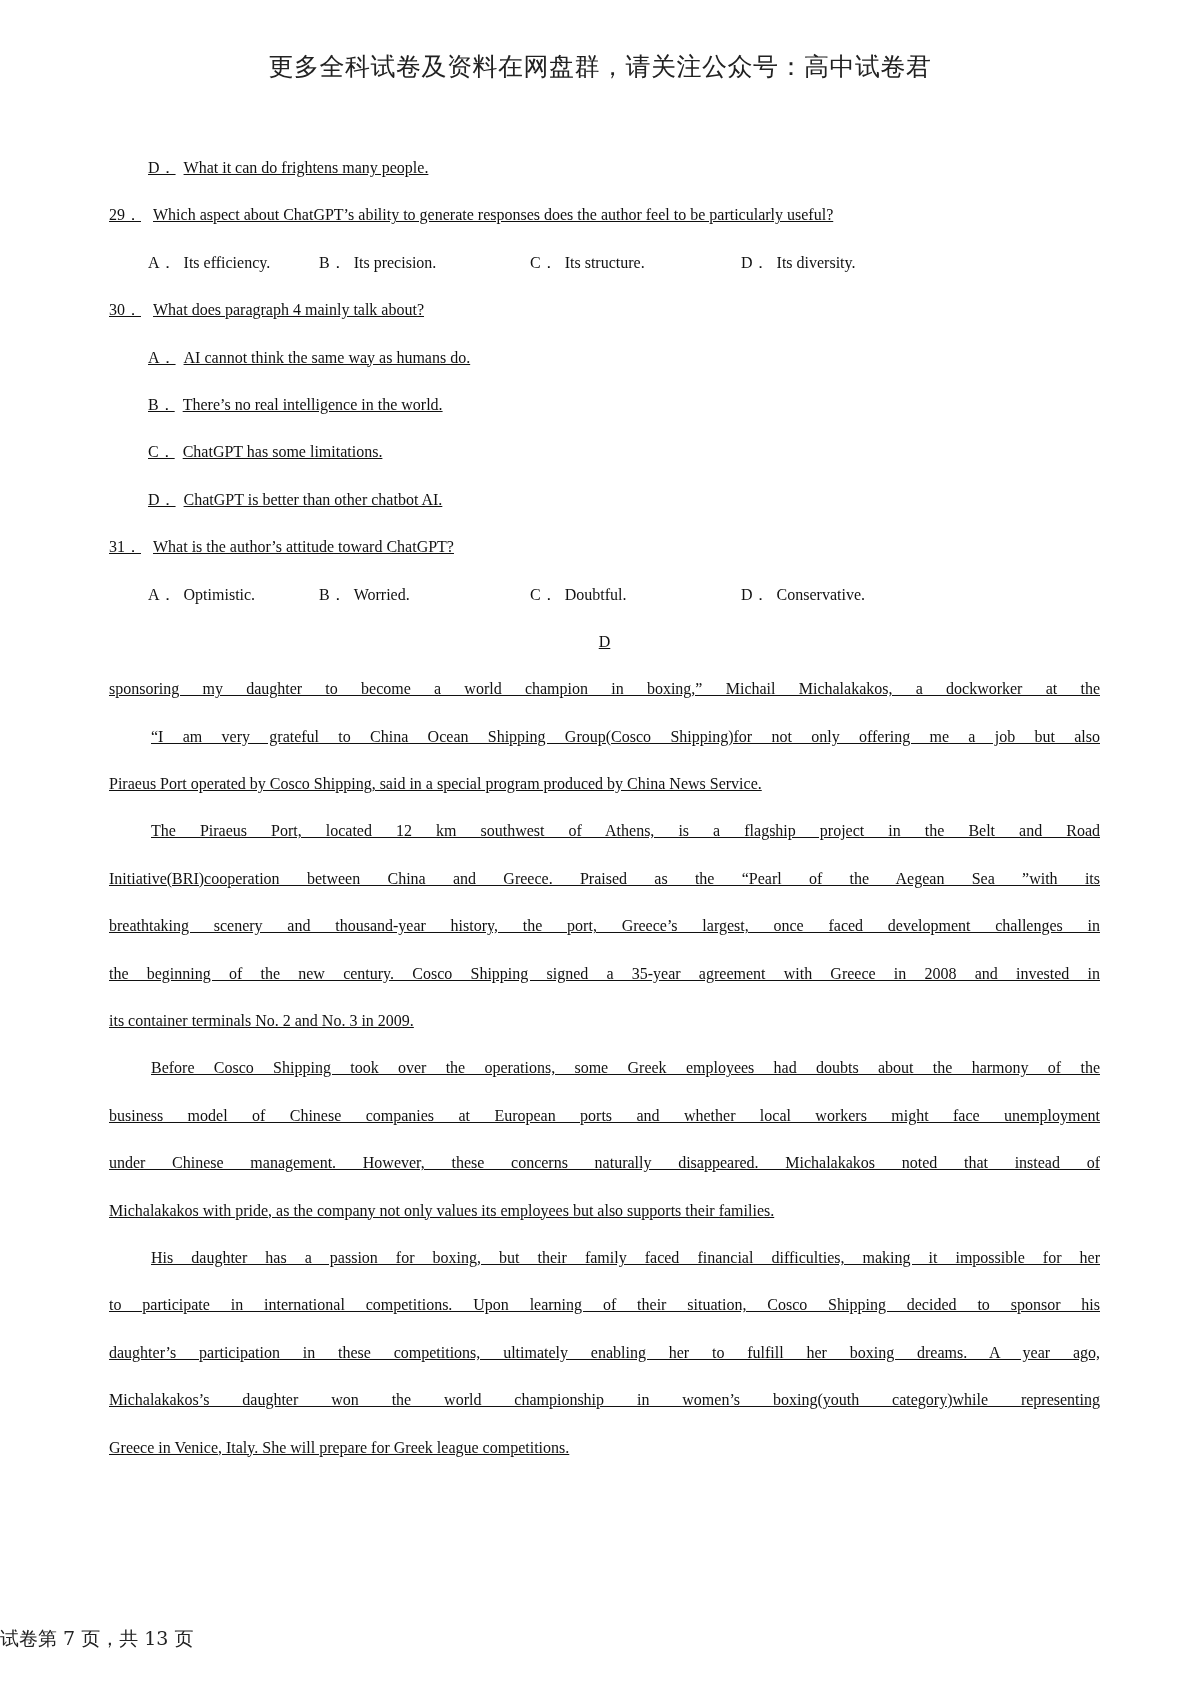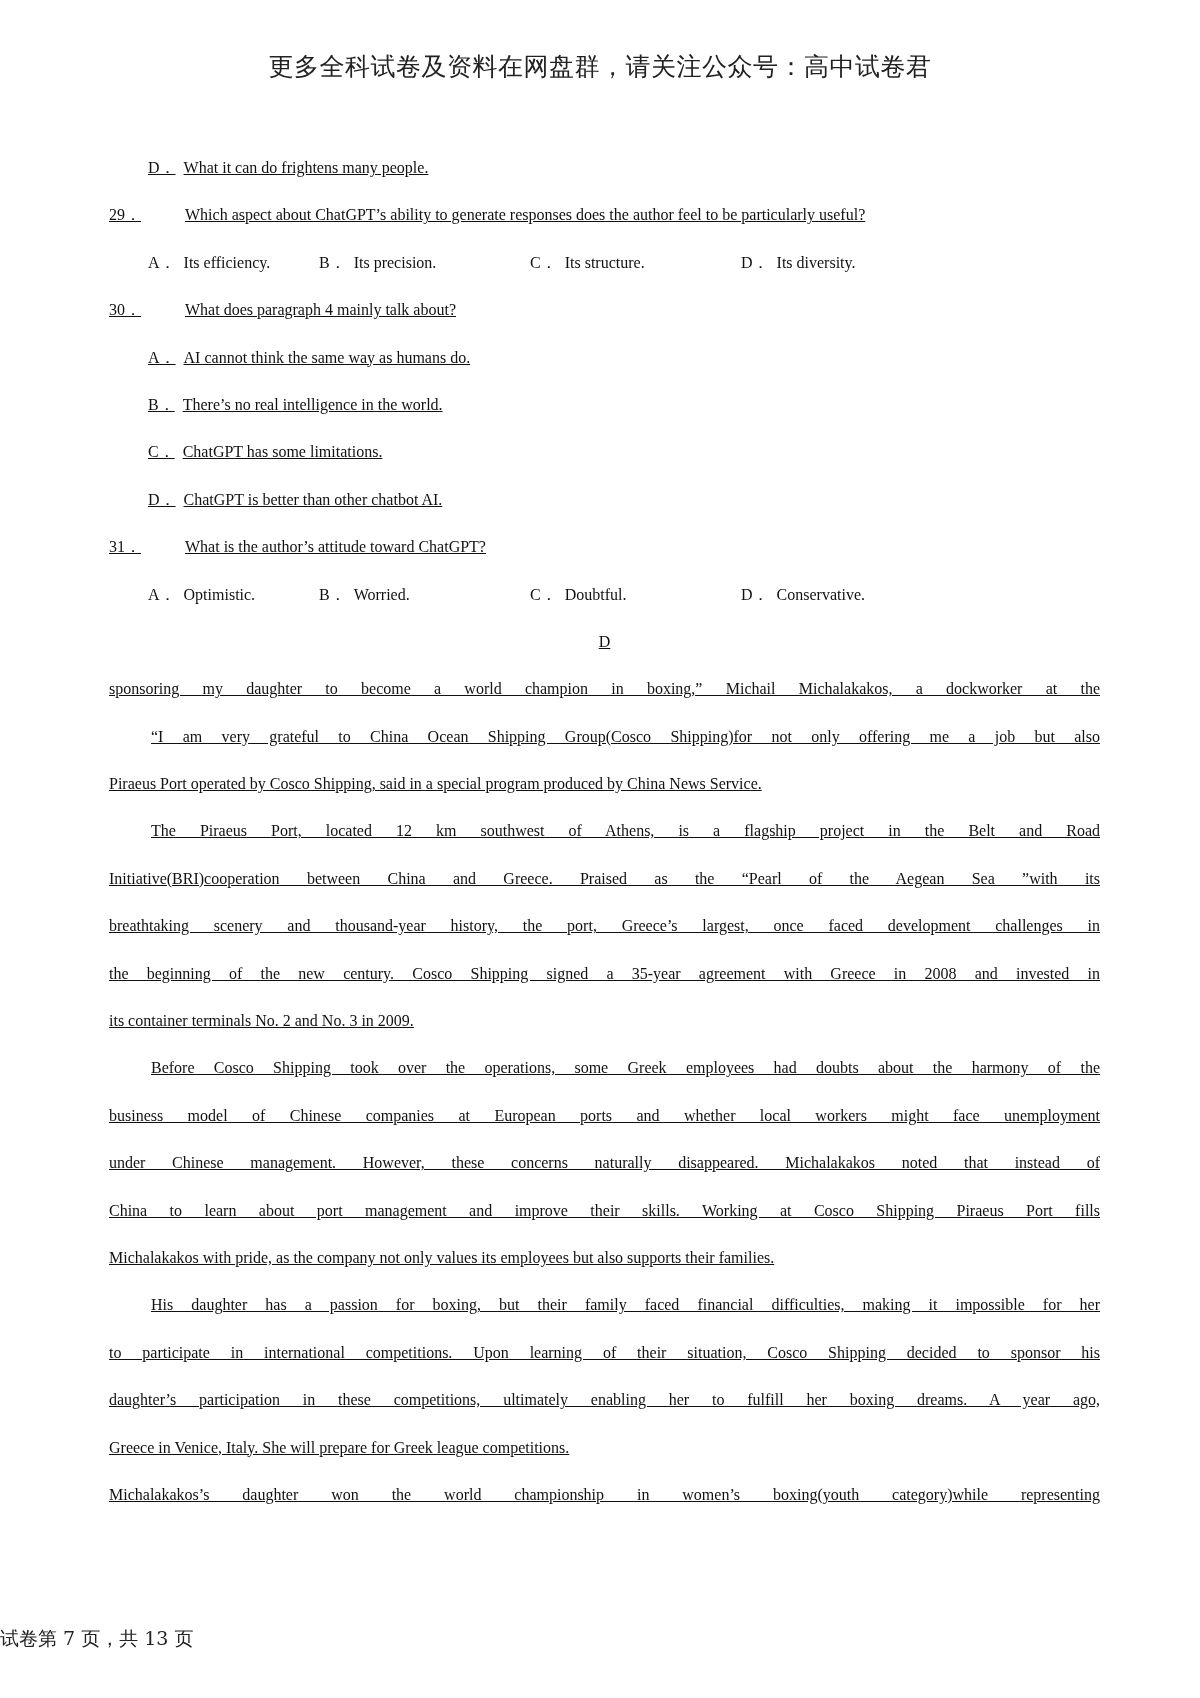--- a/index.html
+++ b/index.html
@@ -12,21 +12,21 @@
     position: absolute; top: 50px; left: 0; width: 1200px; text-align: center;
     font-size: 25px; letter-spacing: 0.5px; color: #222;
     font-family: "DejaVu Serif", "Liberation Serif", serif;
   }
   .content {
     position: absolute; top: 144px; left: 109px; width: 991px;
     font-size: 16px; line-height: 47.4px; text-decoration: underline;
   }
   .line { height: 47.4px; white-space: nowrap; }
   .opt-line { padding-left: 39px; }
-  .q { display: flex; gap: 32px; }
+  .q { display: flex; }
   .q .num { width: 44px; flex: none; }
   .opts4 { display: flex; padding-left: 39px; }
   .opts4 span { display: inline-block; }
   .opts4 .c0 { width: 171px; }
   .opts4 .c1 { width: 211px; }
   .opts4 .c2 { width: 211px; }
   .opts4 .c3 { }
   .section-title { text-align: center; height: 47.4px; }
   .para { text-align: justify; text-align-last: left; }
   .para .pl {
@@ -96,26 +96,25 @@
         <span class="pl first">The Piraeus Port, located 12 km southwest of Athens, is a flagship project in the Belt and Road</span>
         <span class="pl">Initiative(BRI)cooperation between China and Greece. Praised as the “Pearl of the Aegean Sea ”with its</span>
         <span class="pl">breathtaking scenery and thousand-year history, the port, Greece’s largest, once faced development challenges in</span>
         <span class="pl">the beginning of the new century. Cosco Shipping signed a 35-year agreement with Greece in 2008 and invested in</span>
         <span class="pl last">its container terminals No. 2 and No. 3 in 2009.</span>
       </div>
       <div class="para">
         <span class="pl first">Before Cosco Shipping took over the operations, some Greek employees had doubts about the harmony of the</span>
         <span class="pl">business model of Chinese companies at European ports and whether local workers might face unemployment</span>
         <span class="pl">under Chinese management. However, these concerns naturally disappeared. Michalakakos noted that instead of</span>
-        <span class="pl">China to learn about port management and improve their skills. Working at Cosco Shipping Piraeus Port fills</span>
         <span class="pl last">Michalakakos with pride, as the company not only values its employees but also supports their families.</span>
       </div>
       <div class="para">
         <span class="pl first">His daughter has a passion for boxing, but their family faced financial difficulties, making it impossible for her</span>
         <span class="pl">to participate in international competitions. Upon learning of their situation,  Cosco Shipping decided to sponsor his</span>
         <span class="pl">daughter’s participation in these competitions, ultimately enabling her to fulfill her boxing dreams. A year ago,</span>
+        <span class="pl">Michalakakos’s daughter won the world championship in women’s boxing(youth category)while representing</span>
         <span class="pl last">Greece in Venice, Italy. She will prepare for Greek league competitions.</span>
-        <span class="pl">Michalakakos’s daughter won the world championship in women’s boxing(youth category)while representing</span>
       </div>
     </div>
 </div>
 
 <div class="footer">试卷第 7 页，共 13 页</div>
 
 </body></html>

